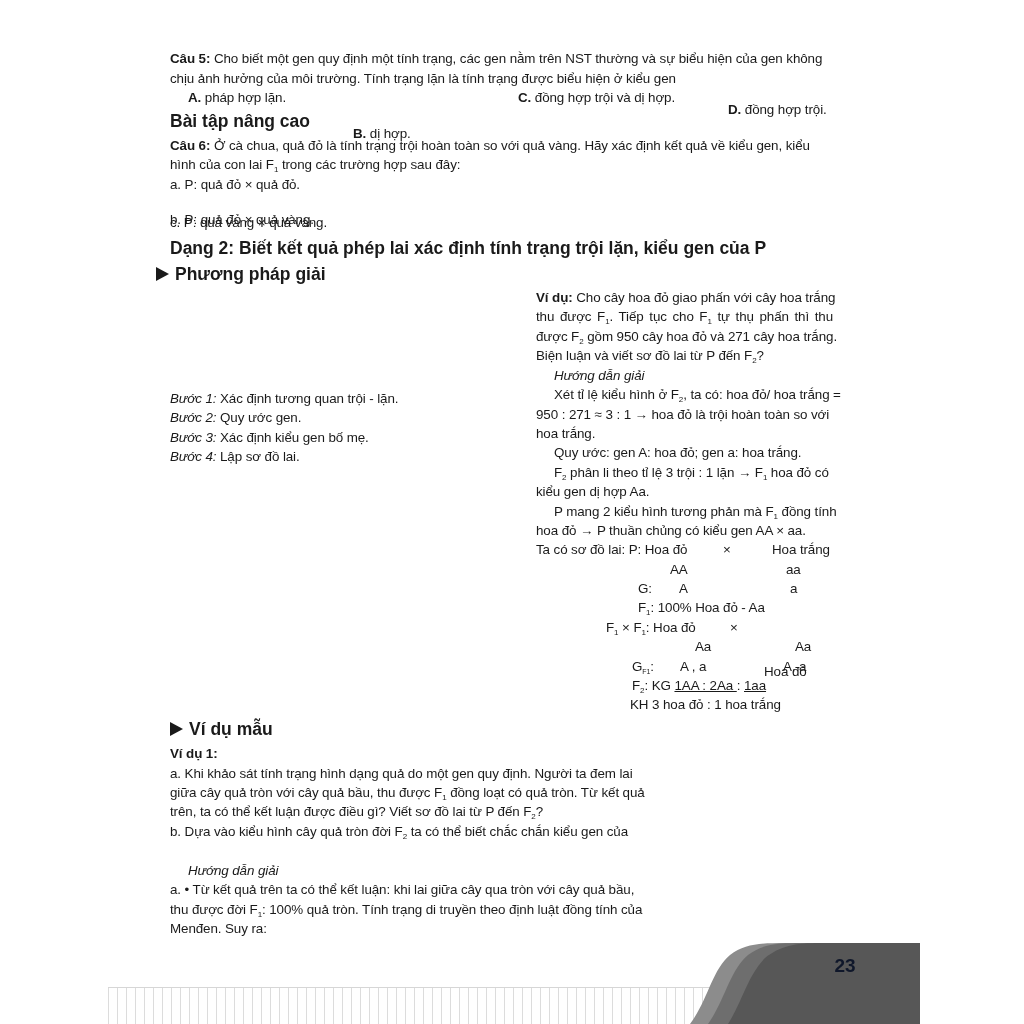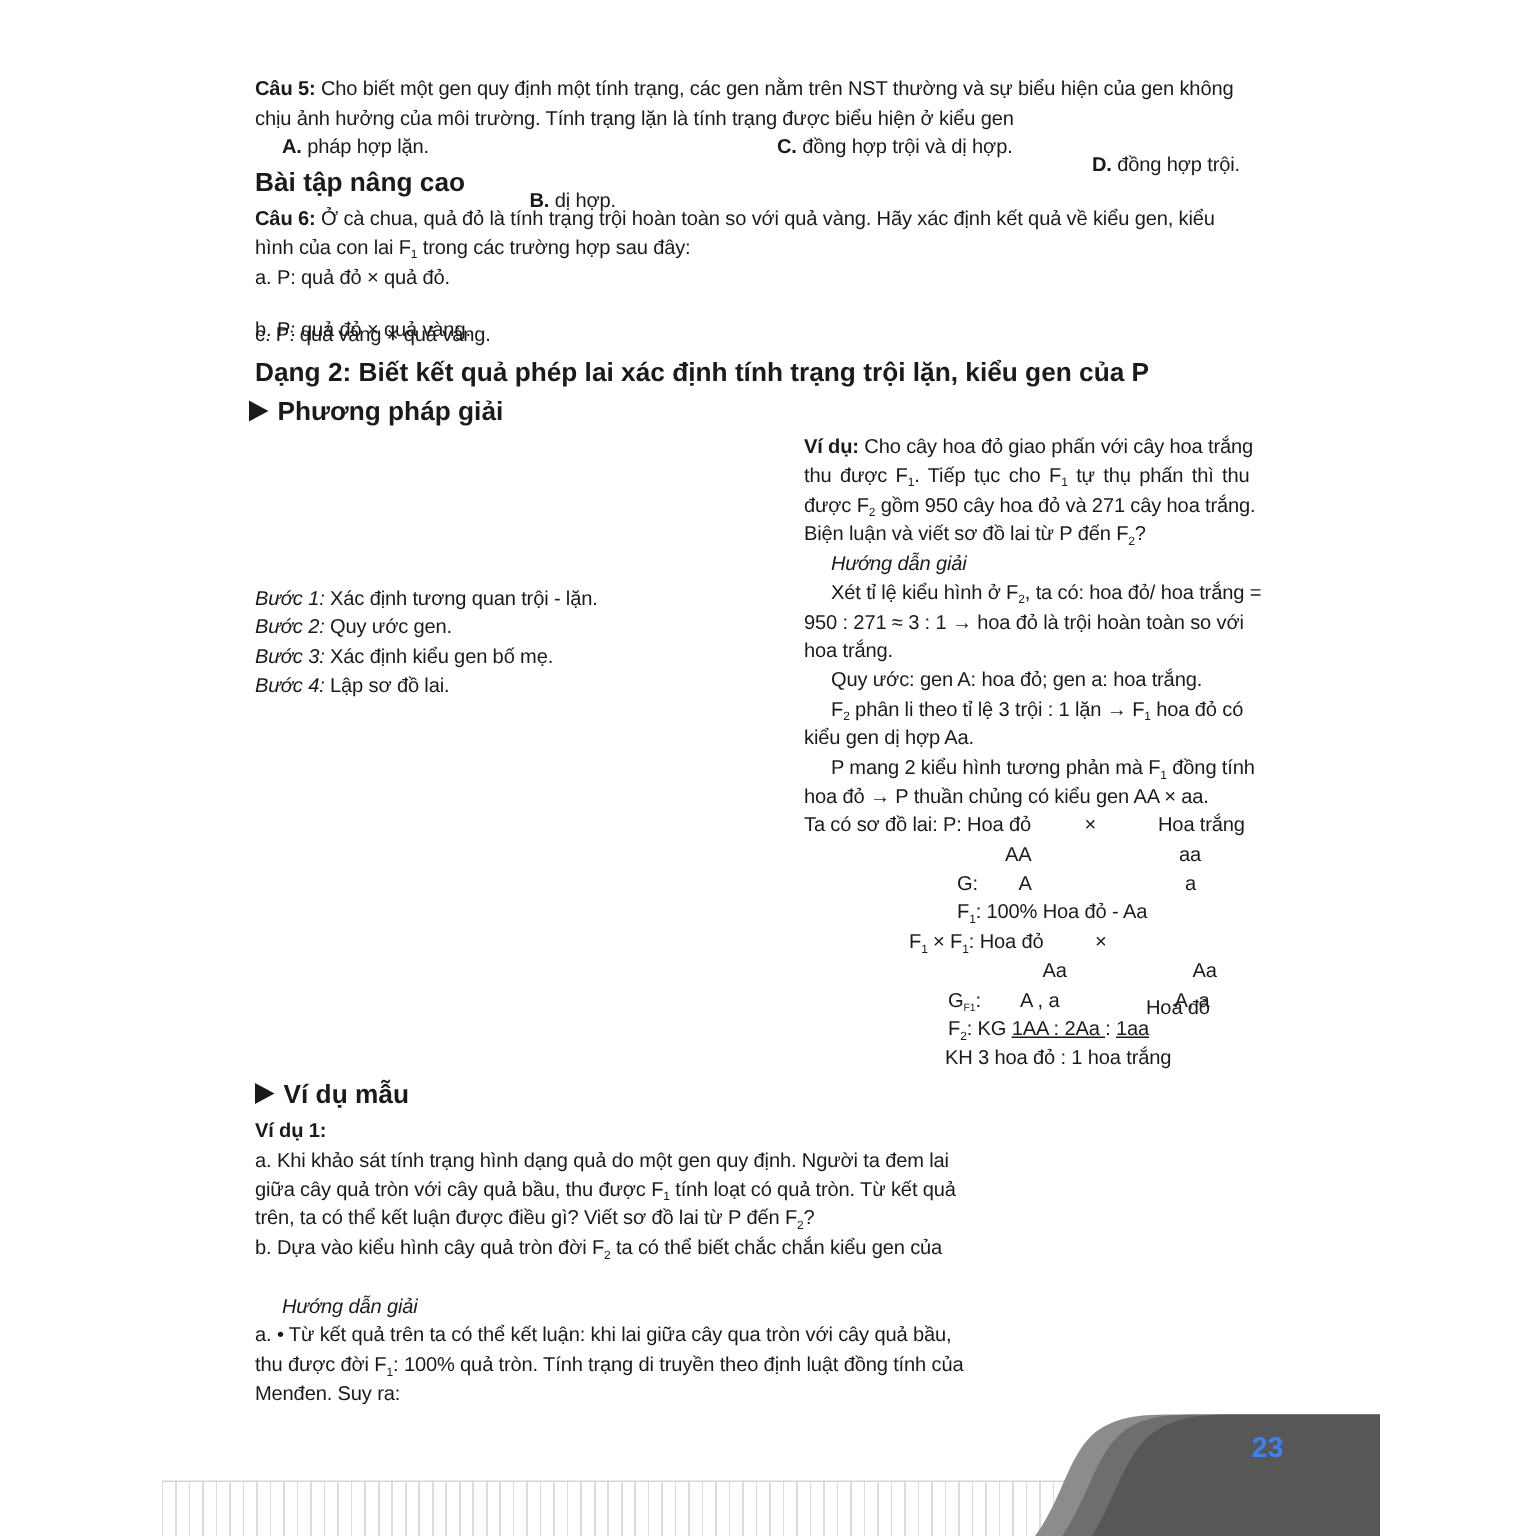--- a/index.html
+++ b/index.html
@@ -19,21 +19,21 @@
     .tri { display: inline-block; width: 0; height: 0; border-top: 7px solid transparent; border-bottom: 7px solid transparent; border-left: 13px solid #1a1a1a; margin-right: 6px; vertical-align: -1px; }
     .u { text-decoration: underline; }
     .grid-strip {
       position: absolute; left: 108px; top: 987px; width: 615px; height: 37px;
       border-top: 1px solid #d6d6d6;
       background-image: repeating-linear-gradient(to right, #dcdcdc 0, #dcdcdc 1px, transparent 1px, transparent 9px);
     }
     .footer-shape { position: absolute; left: 690px; top: 940px; width: 230px; height: 84px; }
     .page-num {
       position: absolute; left: 820px; top: 955px; width: 50px; text-align: center;
-      color: #3b82f6; font-weight: bold; font-size: 19px; font-family: "Liberation Sans", sans-serif;
+      color: #0f172a; font-weight: bold; font-size: 19px; font-family: "Liberation Sans", sans-serif;
     }
   </style>
 </head>
 <body>
 
 <div class="page">
 
   <div class="line" style="left:170px;top:49px;"><span class="b">Câu 5:</span><span> Cho biết một gen quy định một tính trạng, các gen nằm trên NST thường và sự biểu hiện của gen không</span></div>
   <div class="line" style="left:170px;top:69px;">chịu ảnh hưởng của môi trường. Tính trạng lặn là tính trạng được biểu hiện ở kiểu gen</div>
   <div class="line" style="left:188px;top:88px;"><span class="b">A.</span><span> pháp hợp lặn.</span></div>
@@ -43,21 +43,21 @@
 
   <div class="h2" style="left:170px;top:110px;">Bài tập nâng cao</div>
 
   <div class="line" style="left:170px;top:136px;"><span class="b">Câu 6:</span><span> Ở cà chua, quả đỏ là tính trạng trội hoàn toàn so với quả vàng. Hãy xác định kết quả về kiểu gen, kiểu</span></div>
   <div class="line" style="left:170px;top:155px;"><span>hình của con lai F</span><sub>1</sub><span> trong các trường hợp sau đây:</span></div>
   <div class="line" style="left:170px;top:175px;">a. P: quả đỏ × quả đỏ.</div>
   <div class="line" style="left:170px;top:194px;margin-top:16px;">b. P: quả đỏ × quả vàng.</div>
   <div class="line" style="left:170px;top:213px;">c. P: quả vàng × quả vàng.</div>
 
   <div class="h1" style="left:170px;top:237px;">Dạng 2: Biết kết quả phép lai xác định tính trạng trội lặn, kiểu gen của P</div>
-  <div class="h1" style="left:166px;top:263px;"><span class="tri"></span><span>Phương pháp giải</span></div>
+  <div class="h1" style="left:156px;top:263px;"><span class="tri"></span><span>Phương pháp giải</span></div>
 
   <div class="line" style="left:170px;top:389px;"><span class="i">Bước 1:</span><span> Xác định tương quan trội - lặn.</span></div>
   <div class="line" style="left:170px;top:408px;"><span class="i">Bước 2:</span><span> Quy ước gen.</span></div>
   <div class="line" style="left:170px;top:428px;"><span class="i">Bước 3:</span><span> Xác định kiểu gen bố mẹ.</span></div>
   <div class="line" style="left:170px;top:447px;"><span class="i">Bước 4:</span><span> Lập sơ đồ lai.</span></div>
 
   <div class="line" style="left:536px;top:288px;"><span class="b">Ví dụ:</span><span> Cho cây hoa đỏ giao phấn với cây hoa trắng</span></div>
   <div class="line" style="left:536px;top:307px;width:320px;word-spacing:2px;"><span>thu được F</span><sub>1</sub><span>. Tiếp tục cho F</span><sub>1</sub><span> tự thụ phấn thì thu</span></div>
   <div class="line" style="left:536px;top:327px;"><span>được F</span><sub>2</sub><span> gồm 950 cây hoa đỏ và 271 cây hoa trắng.</span></div>
   <div class="line" style="left:536px;top:346px;"><span>Biện luận và viết sơ đồ lai từ P đến F</span><sub>2</sub><span>?</span></div>
@@ -88,21 +88,21 @@
   <div class="line" style="left:795px;top:637px;">Aa</div>
   <div class="line" style="left:632px;top:657px;"><span>G</span><sub style="font-size:7px;">F1</sub><span>:</span></div>
   <div class="line" style="left:680px;top:657px;">A , a</div>
   <div class="line" style="left:783px;top:657px;">A, a</div>
   <div class="line" style="left:632px;top:676px;"><span>F</span><sub>2</sub><span>: KG </span><span class="u">1AA : 2Aa </span><span>: </span><span class="u">1aa </span></div>
   <div class="line" style="left:630px;top:695px;">KH 3 hoa đỏ : 1 hoa trắng</div>
 
   <div class="h1" style="left:170px;top:718px;"><span class="tri"></span><span>Ví dụ mẫu</span></div>
   <div class="line b" style="left:170px;top:744px;">Ví dụ 1:</div>
   <div class="line" style="left:170px;top:764px;">a. Khi khảo sát tính trạng hình dạng quả do một gen quy định. Người ta đem lai</div>
-  <div class="line" style="left:170px;top:783px;"><span>giữa cây quả tròn với cây quả bầu, thu được F</span><sub>1</sub><span> tính loạt có quả tròn. Từ kết quả</span></div>
+  <div class="line" style="left:170px;top:783px;"><span>giữa cây quả tròn với cây quả bầu, thu được F</span><sub>1</sub><span> đồng loạt có quả tròn. Từ kết quả</span></div>
   <div class="line" style="left:170px;top:802px;"><span>trên, ta có thể kết luận được điều gì? Viết sơ đồ lai từ P đến F</span><sub>2</sub><span>?</span></div>
   <div class="line" style="left:170px;top:822px;"><span>b. Dựa vào kiểu hình cây quả tròn đời F</span><sub>2</sub><span> ta có thể biết chắc chắn kiểu gen của</span></div>
   <div class="line bi" style="left:188px;top:861px;">Hướng dẫn giải</div>
   <div class="line" style="left:170px;top:880px;">a. • Từ kết quả trên ta có thể kết luận: khi lai giữa cây qua tròn với cây quả bầu,</div>
   <div class="line" style="left:170px;top:900px;"><span>thu được đời F</span><sub>1</sub><span>: 100% quả tròn. Tính trạng di truyền theo định luật đồng tính của</span></div>
   <div class="line" style="left:170px;top:919px;">Menđen. Suy ra:</div>
 
   <div class="grid-strip"></div>
   <svg class="footer-shape" viewBox="0 0 230 84">
     <path d="M0,84 C18,60 22,30 40,15 C55,4 70,3 95,3 L230,3 L230,84 Z" fill="#8c8c8c"></path>

